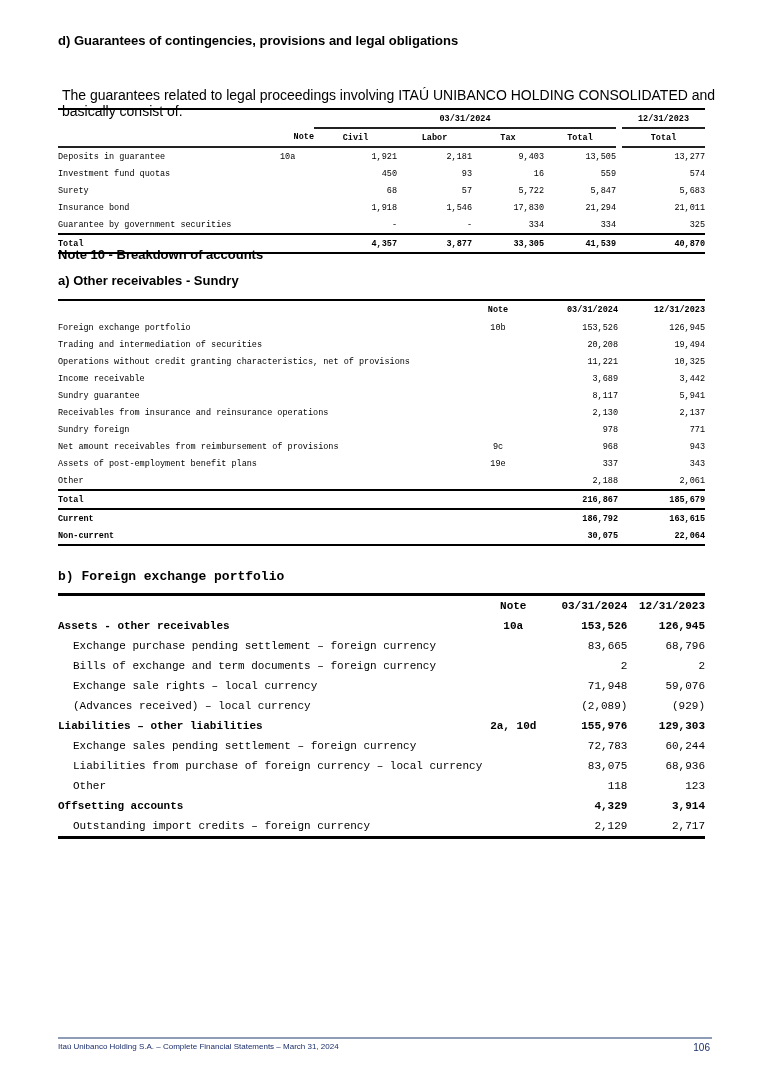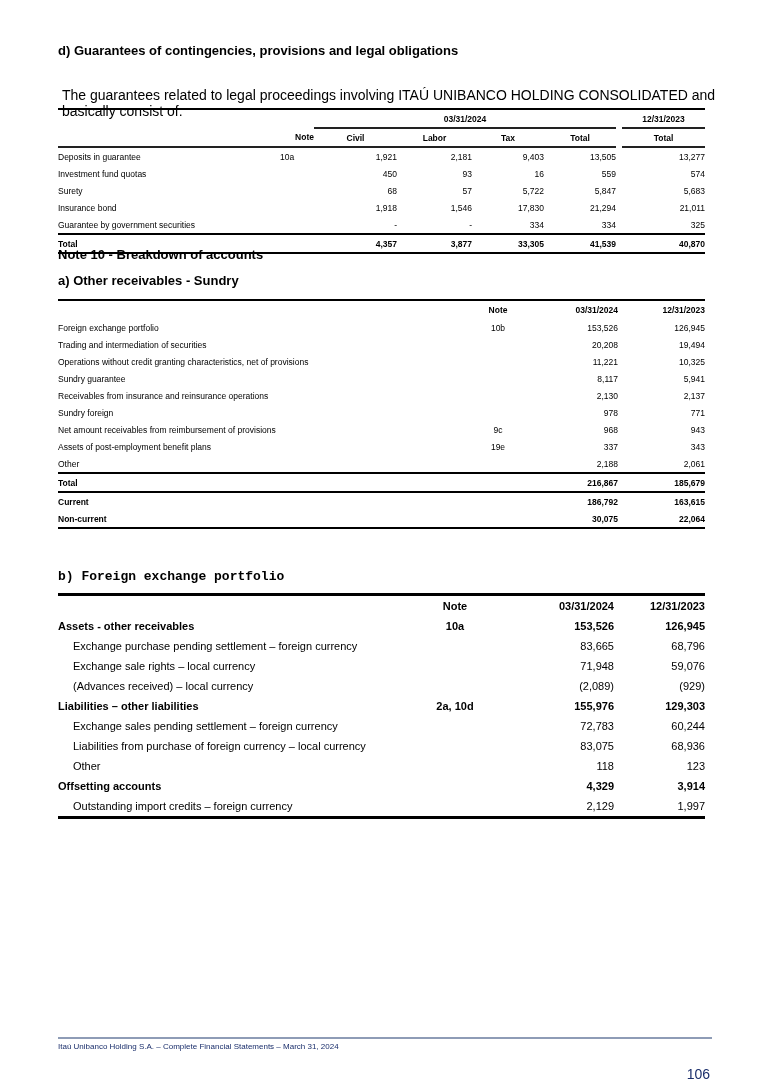--- a/index.html
+++ b/index.html
@@ -1,19 +1,19 @@
 <!DOCTYPE html>
 <html><head>
 <meta charset="utf-8">
 <style>
   html, body { margin:0; padding:0; background:#ffffff; }
   body { width:766px; height:1083px; position:relative; font-family:"Liberation Sans", sans-serif; color:#000; overflow:hidden; }
   .h { position:absolute; left:58px; font-weight:bold; font-size:13px; }
   .intro { position:absolute; left:62px; top:87px; font-size:14px; }
-  table { border-collapse:collapse; position:absolute; }
+  table { border-collapse:collapse; position:absolute;font-family:Liberation Mono, monospace; }
   td, th { padding:0; white-space:nowrap; }
   .num { text-align:right; }
   .ctr { text-align:center; }
   .b { font-weight:bold; }
 
   
   #t-d { left:58px; top:108px; width:647px; font-size:8.5px; border-top:2px solid #000; }
   #t-d th { font-weight:bold; height:17px; vertical-align:middle; }
   #t-d td { height:17px; vertical-align:middle; }
   #t-d .grp { border-bottom:2px solid #222; }
@@ -30,26 +30,26 @@
 
   
   #t-b { left:58px; top:593px; width:647px; font-size:11px; border-top:3px solid #000; border-bottom:3px solid #000; }
   #t-b th { font-weight:bold; height:20px; vertical-align:middle; }
   #t-b td { height:20px; vertical-align:middle; }
   #t-b .grp-row td { font-weight:bold; }
   #t-b .sub td.lbl { padding-left:15px; }
 
   .footer-line { position:absolute; left:58px; top:1037px; width:654px; height:2px; background:#8e9cb6; }
   .footer-text { position:absolute; left:58px; top:1042px; font-size:8px; color:#1a2e6b; }
-  .page-num { position:absolute; right:56px; top:1066px; font-size:14px; color:#1a2e6b; }
+  .page-num { position:absolute; right:56px; top:1042px; font-size:10px; color:#1a2e6b; }
 </style>
 </head>
 <body>
 
-<div class="h" style="top:43px;">d) Guarantees of contingencies, provisions and legal obligations</div>
+<div class="h" style="top:33px;">d) Guarantees of contingencies, provisions and legal obligations</div>
 <div class="intro">The guarantees related to legal proceedings involving ITAÚ UNIBANCO HOLDING CONSOLIDATED and basically consist of:</div>
 
 <table id="t-d">
   <colgroup>
     <col style="width:222px">
       <col style="width:34px">
       <col style="width:83px">
       <col style="width:75px">
       <col style="width:72px">
       <col style="width:72px">
@@ -166,20 +166,26 @@
         <td class="num">20,208</td>
         <td class="num">19,494</td>
       </tr>
   <tr>
         <td>Operations without credit granting characteristics, net of provisions</td>
         <td class="ctr"></td>
         <td class="num">11,221</td>
         <td class="num">10,325</td>
       </tr>
   <tr>
+        <td>Income receivable</td>
+        <td class="ctr"></td>
+        <td class="num">3,689</td>
+        <td class="num">3,442</td>
+      </tr>
+  <tr>
         <td>Sundry guarantee</td>
         <td class="ctr"></td>
         <td class="num">8,117</td>
         <td class="num">5,941</td>
       </tr>
   <tr>
         <td>Receivables from insurance and reinsurance operations</td>
         <td class="ctr"></td>
         <td class="num">2,130</td>
         <td class="num">2,137</td>
@@ -251,20 +257,26 @@
         <td class="num" style="padding-right:4px">153,526</td>
         <td class="num">126,945</td>
       </tr>
   <tr class="sub">
         <td class="lbl">Exchange purchase pending settlement – foreign currency</td>
         <td></td>
         <td class="num" style="padding-right:4px">83,665</td>
         <td class="num">68,796</td>
       </tr>
   <tr class="sub">
+        <td class="lbl">Bills of exchange and term documents – foreign currency</td>
+        <td></td>
+        <td class="num" style="padding-right:4px">2</td>
+        <td class="num">2</td>
+      </tr>
+  <tr class="sub">
         <td class="lbl">Exchange sale rights – local currency</td>
         <td></td>
         <td class="num" style="padding-right:4px">71,948</td>
         <td class="num">59,076</td>
       </tr>
   <tr class="sub">
         <td class="lbl">(Advances received) – local currency</td>
         <td></td>
         <td class="num" style="padding-right:4px">(2,089)</td>
         <td class="num">(929)</td>
@@ -296,20 +308,20 @@
   <tr class="grp-row">
         <td>Offsetting accounts</td>
         <td class="ctr"></td>
         <td class="num" style="padding-right:4px">4,329</td>
         <td class="num">3,914</td>
       </tr>
   <tr class="sub">
         <td class="lbl">Outstanding import credits – foreign currency</td>
         <td></td>
         <td class="num" style="padding-right:4px">2,129</td>
-        <td class="num">1,997</td>
+        <td class="num">2,717</td>
       </tr>
 </tbody>
   </table>
 
 <div class="footer-line"></div>
 <div class="footer-text">Itaú Unibanco Holding S.A. – Complete Financial Statements – March 31, 2024</div>
 <div class="page-num">106</div>
 
 </body></html>

